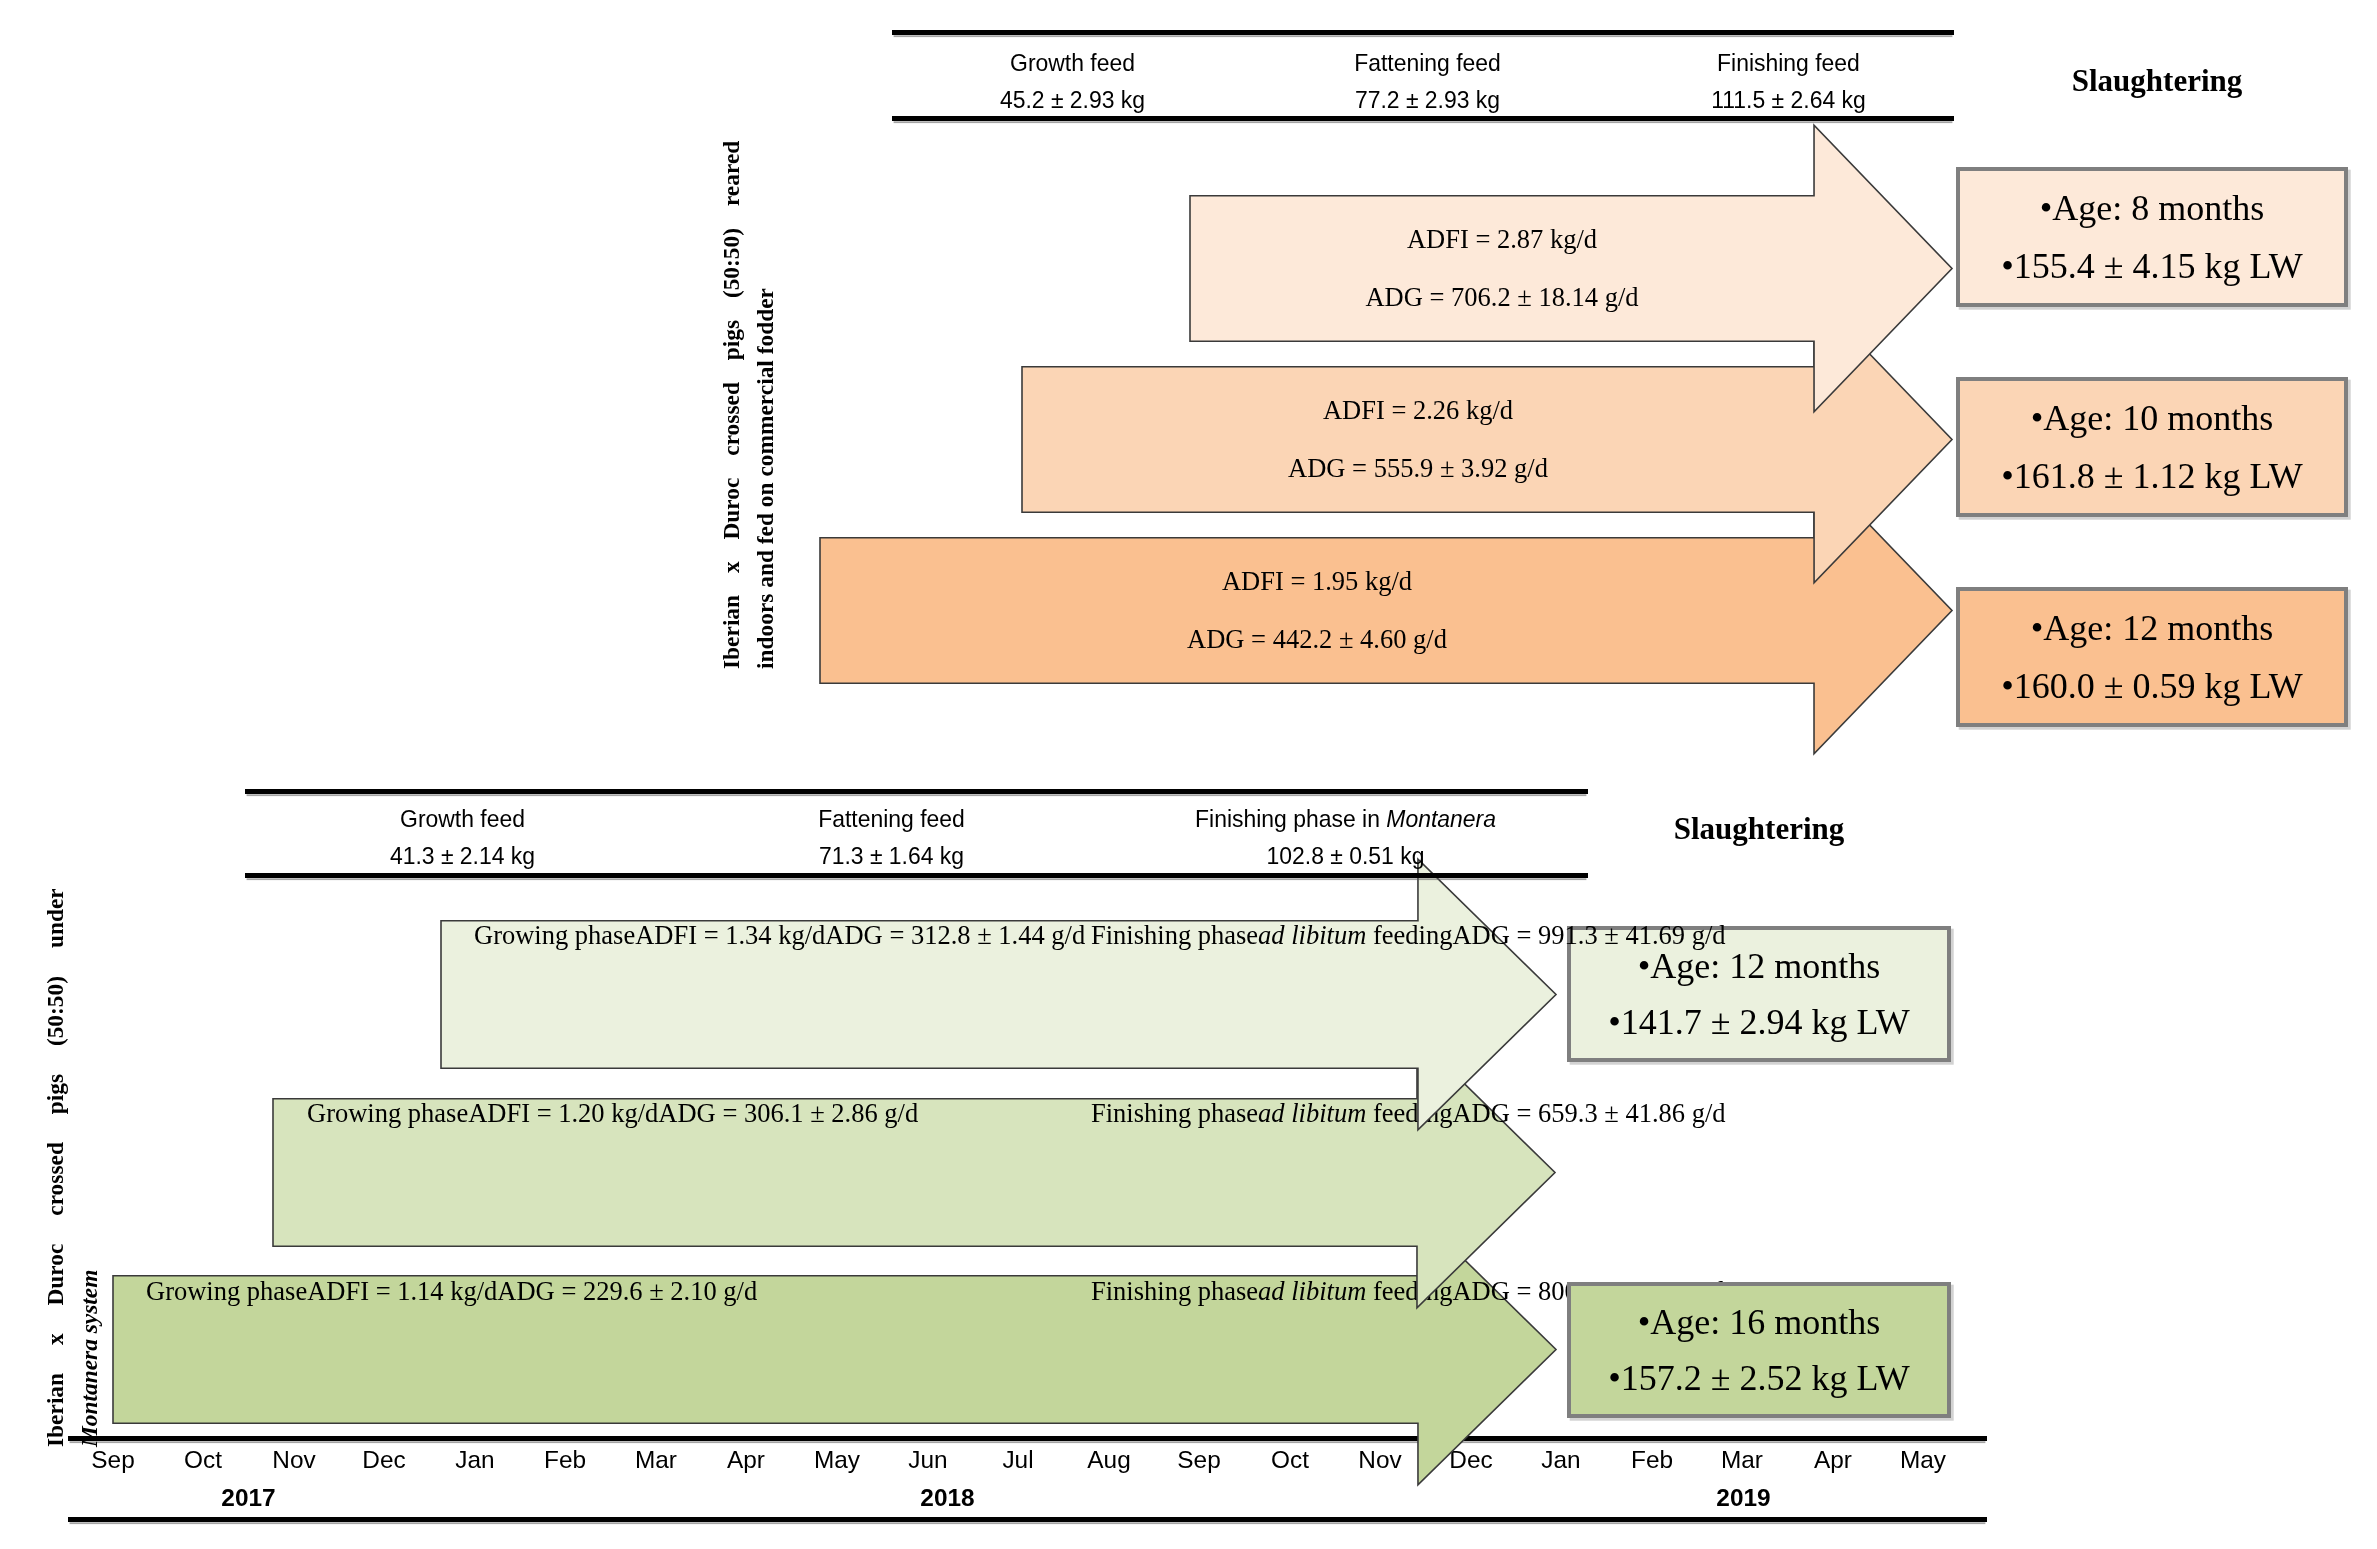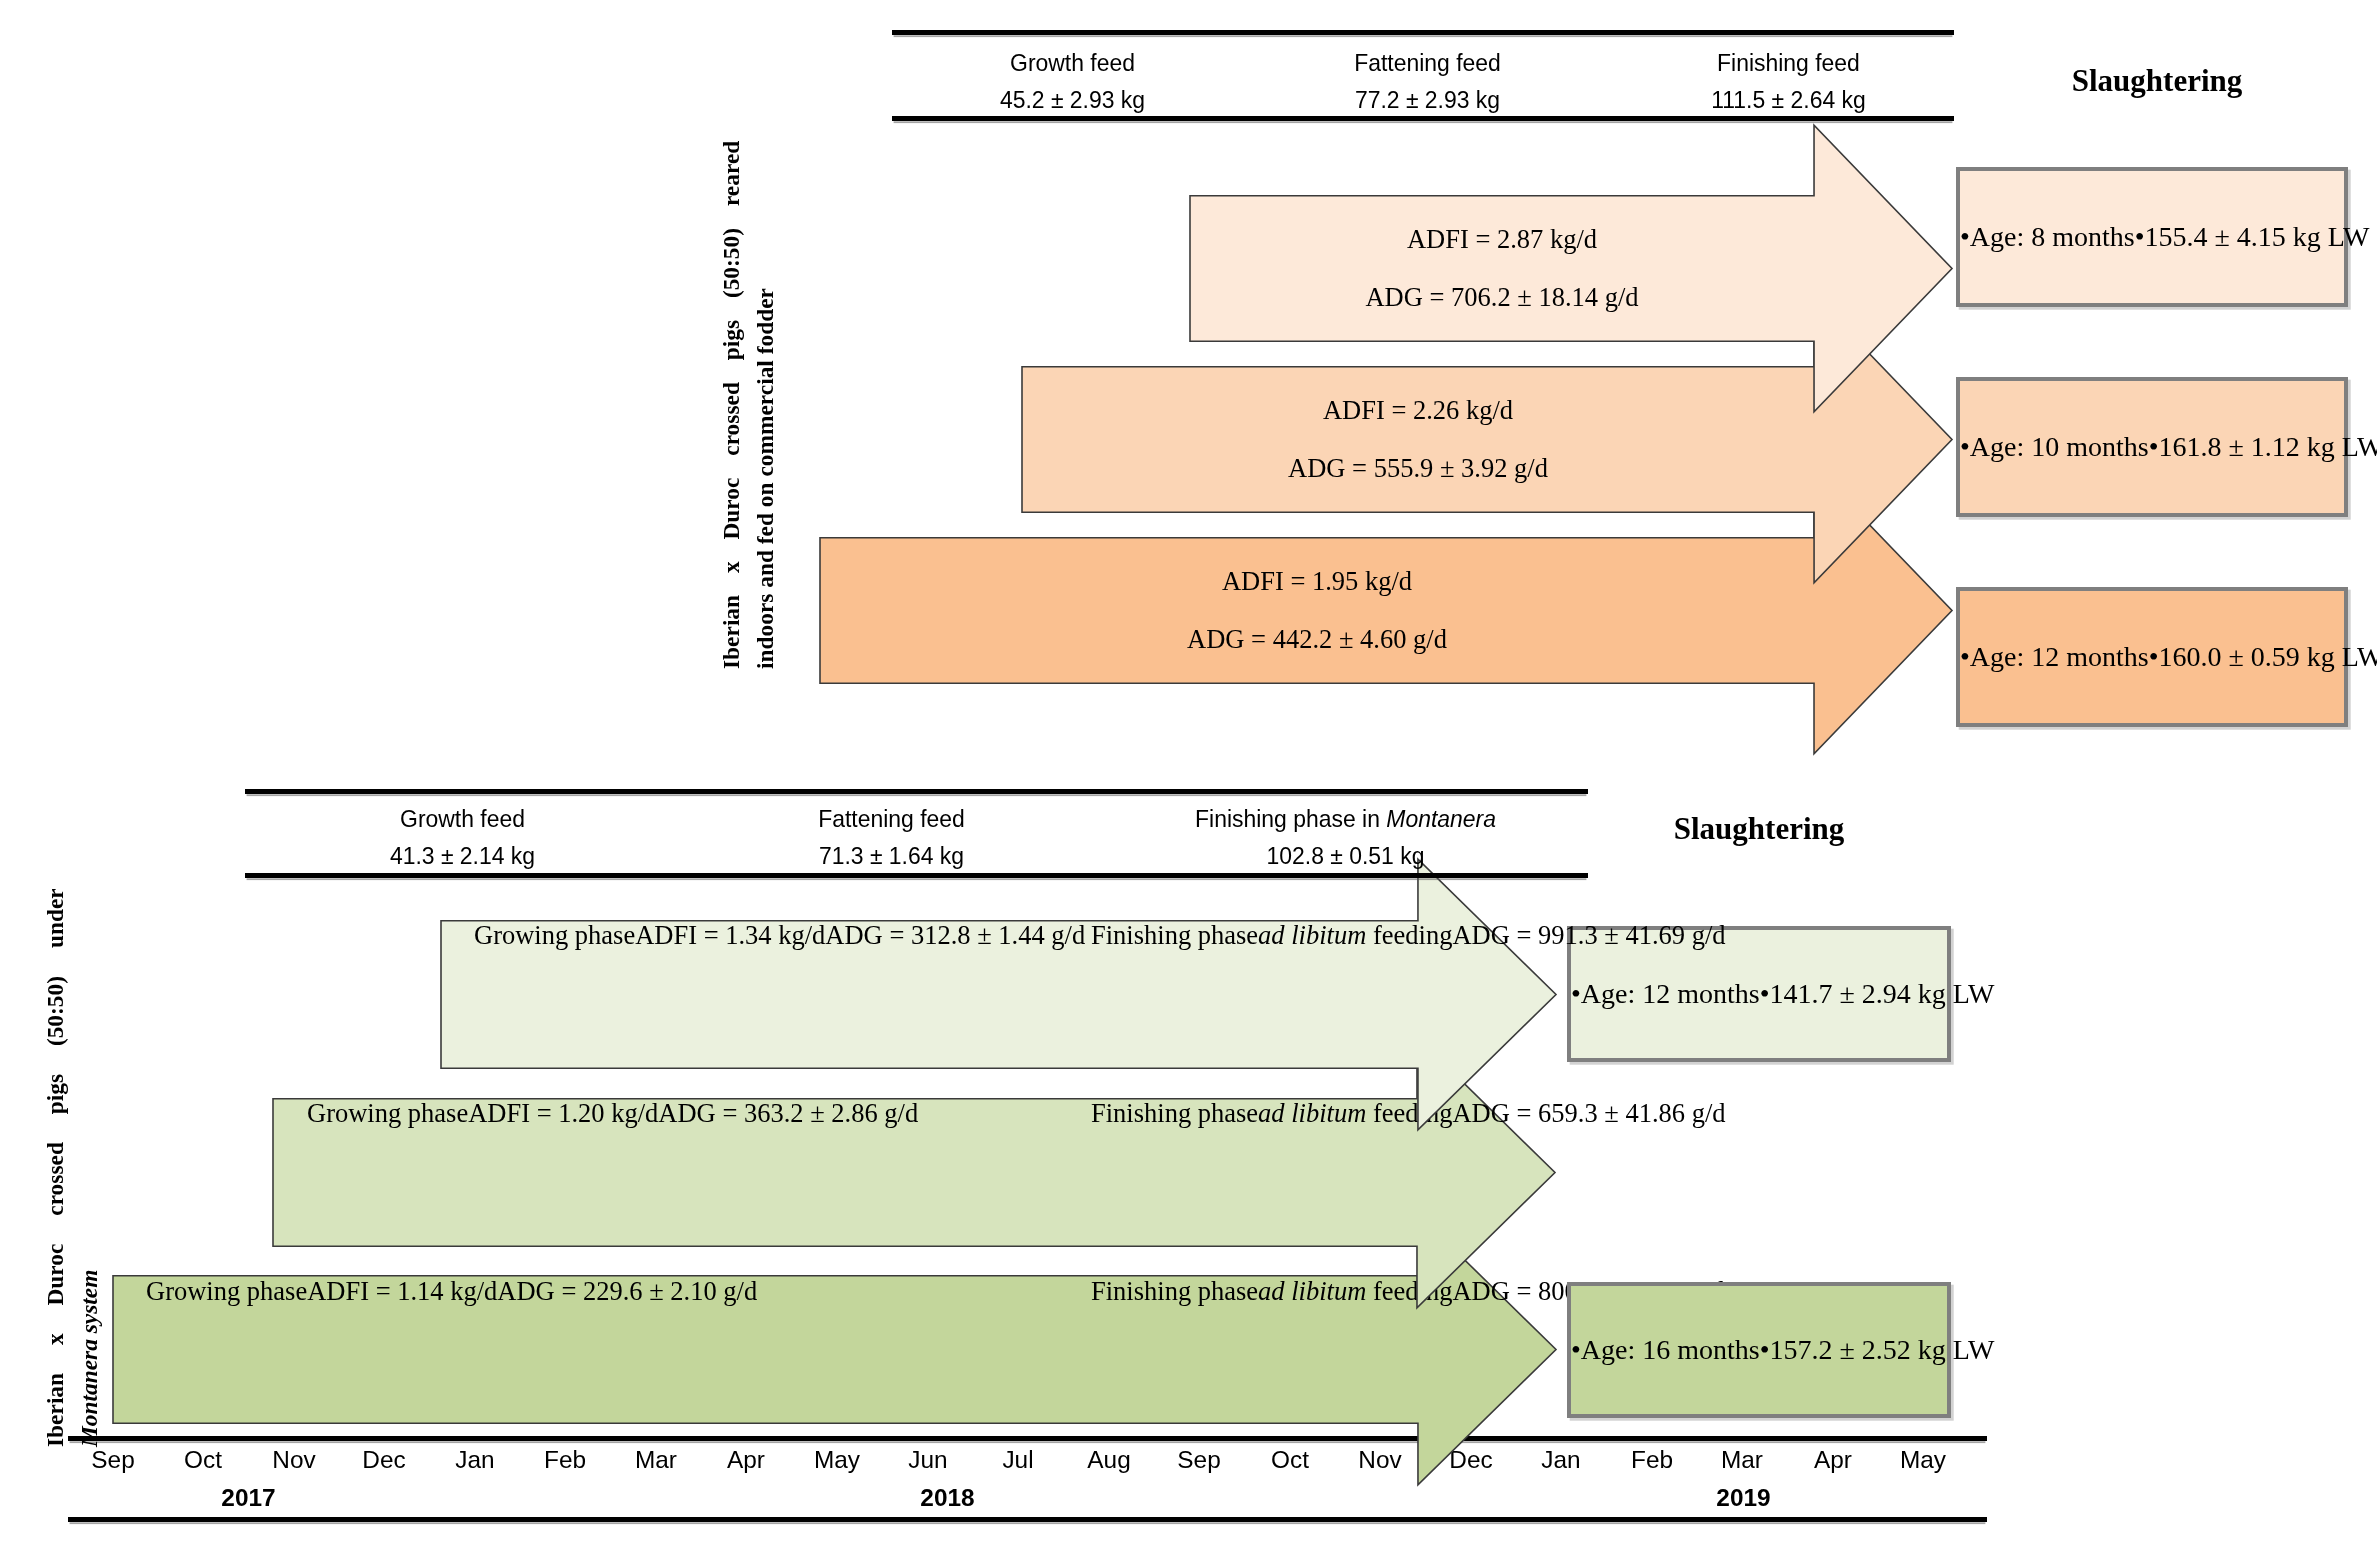--- a/index.html
+++ b/index.html
@@ -23,22 +23,22 @@
   .fill-o1{fill:#fde9d9;} .fill-o2{fill:#fbd5b5;} .fill-o3{fill:#fac090;}
   .fill-g1{fill:#ebf1de;} .fill-g2{fill:#d7e4bd;} .fill-g3{fill:#c3d69b;}
   
   .atext{position:absolute;display:flex;flex-direction:column;justify-content:space-evenly;
          font-size:26.5px;text-align:center;white-space:nowrap;}
   .gcol{position:absolute;display:flex;flex-direction:row;justify-content:space-evenly;
         font-size:26.5px;white-space:nowrap;}
   .gcol.right{text-align:center;}
   
   .sbox{position:absolute;border:4.2px solid #7f7f7f;box-shadow:2.7px 2.7px 0 rgba(127,127,127,.35);
-        display:flex;justify-content:space-evenly;align-items:center;
-        font-size:28px;white-space:nowrap;z-index:15;}
+        display:flex;flex-direction:column;justify-content:space-evenly;align-items:center;
+        font-size:36px;white-space:nowrap;z-index:15;}
   .bg-o1{background:#fde9d9;} .bg-o2{background:#fbd5b5;} .bg-o3{background:#fac090;}
   .bg-g1{background:#ebf1de;} .bg-g2{background:#d7e4bd;} .bg-g3{background:#c3d69b;}
   
   .month{position:absolute;width:80px;font-family:"Liberation Sans",sans-serif;font-size:24.4px;
          line-height:30px;text-align:center;z-index:5;}
   .year{position:absolute;width:127px;font-family:"Liberation Sans",sans-serif;font-size:24.4px;
         font-weight:bold;line-height:30px;text-align:center;z-index:5;}
   .z30{z-index:30;} .z31{z-index:31;} .z20{z-index:20;} .z21{z-index:21;} .z10{z-index:10;} .z11{z-index:11;}
   i{font-style:italic;}
 </style>
@@ -133,21 +133,21 @@
     <div><i>ad libitum</i><span> feeding</span></div>
     <div>ADG = 800.6 ± 40.11 g/d</div>
   </div>
 
   <svg class="arrow z20" style="left:273px;top:1037px;" width="1282" height="271" viewBox="0 0 2415 510">
     <polygon class="fill-g2" points="0,116 2155,116 2155,0 2415,255 2155,510 2155,394 0,394"></polygon>
   </svg>
   <div class="gcol z21" style="left:307px;top:1098px;width:584px;height:148px;">
     <div>Growing phase</div>
     <div>ADFI = 1.20 kg/d</div>
-    <div>ADG = 363.2 ± 2.86 g/d</div>
+    <div>ADG = 306.1 ± 2.86 g/d</div>
   </div>
   <div class="gcol right z21" style="left:1091px;top:1098px;width:382px;height:148px;">
     <div>Finishing phase</div>
     <div><i>ad libitum</i><span> feeding</span></div>
     <div>ADG = 659.3 ± 41.86 g/d</div>
   </div>
 
   <svg class="arrow z30" style="left:441px;top:859px;" width="1115" height="271" viewBox="0 0 2100 510">
     <polygon class="fill-g1" points="0,116 1840,116 1840,0 2100,255 1840,510 1840,394 0,394"></polygon>
   </svg>

